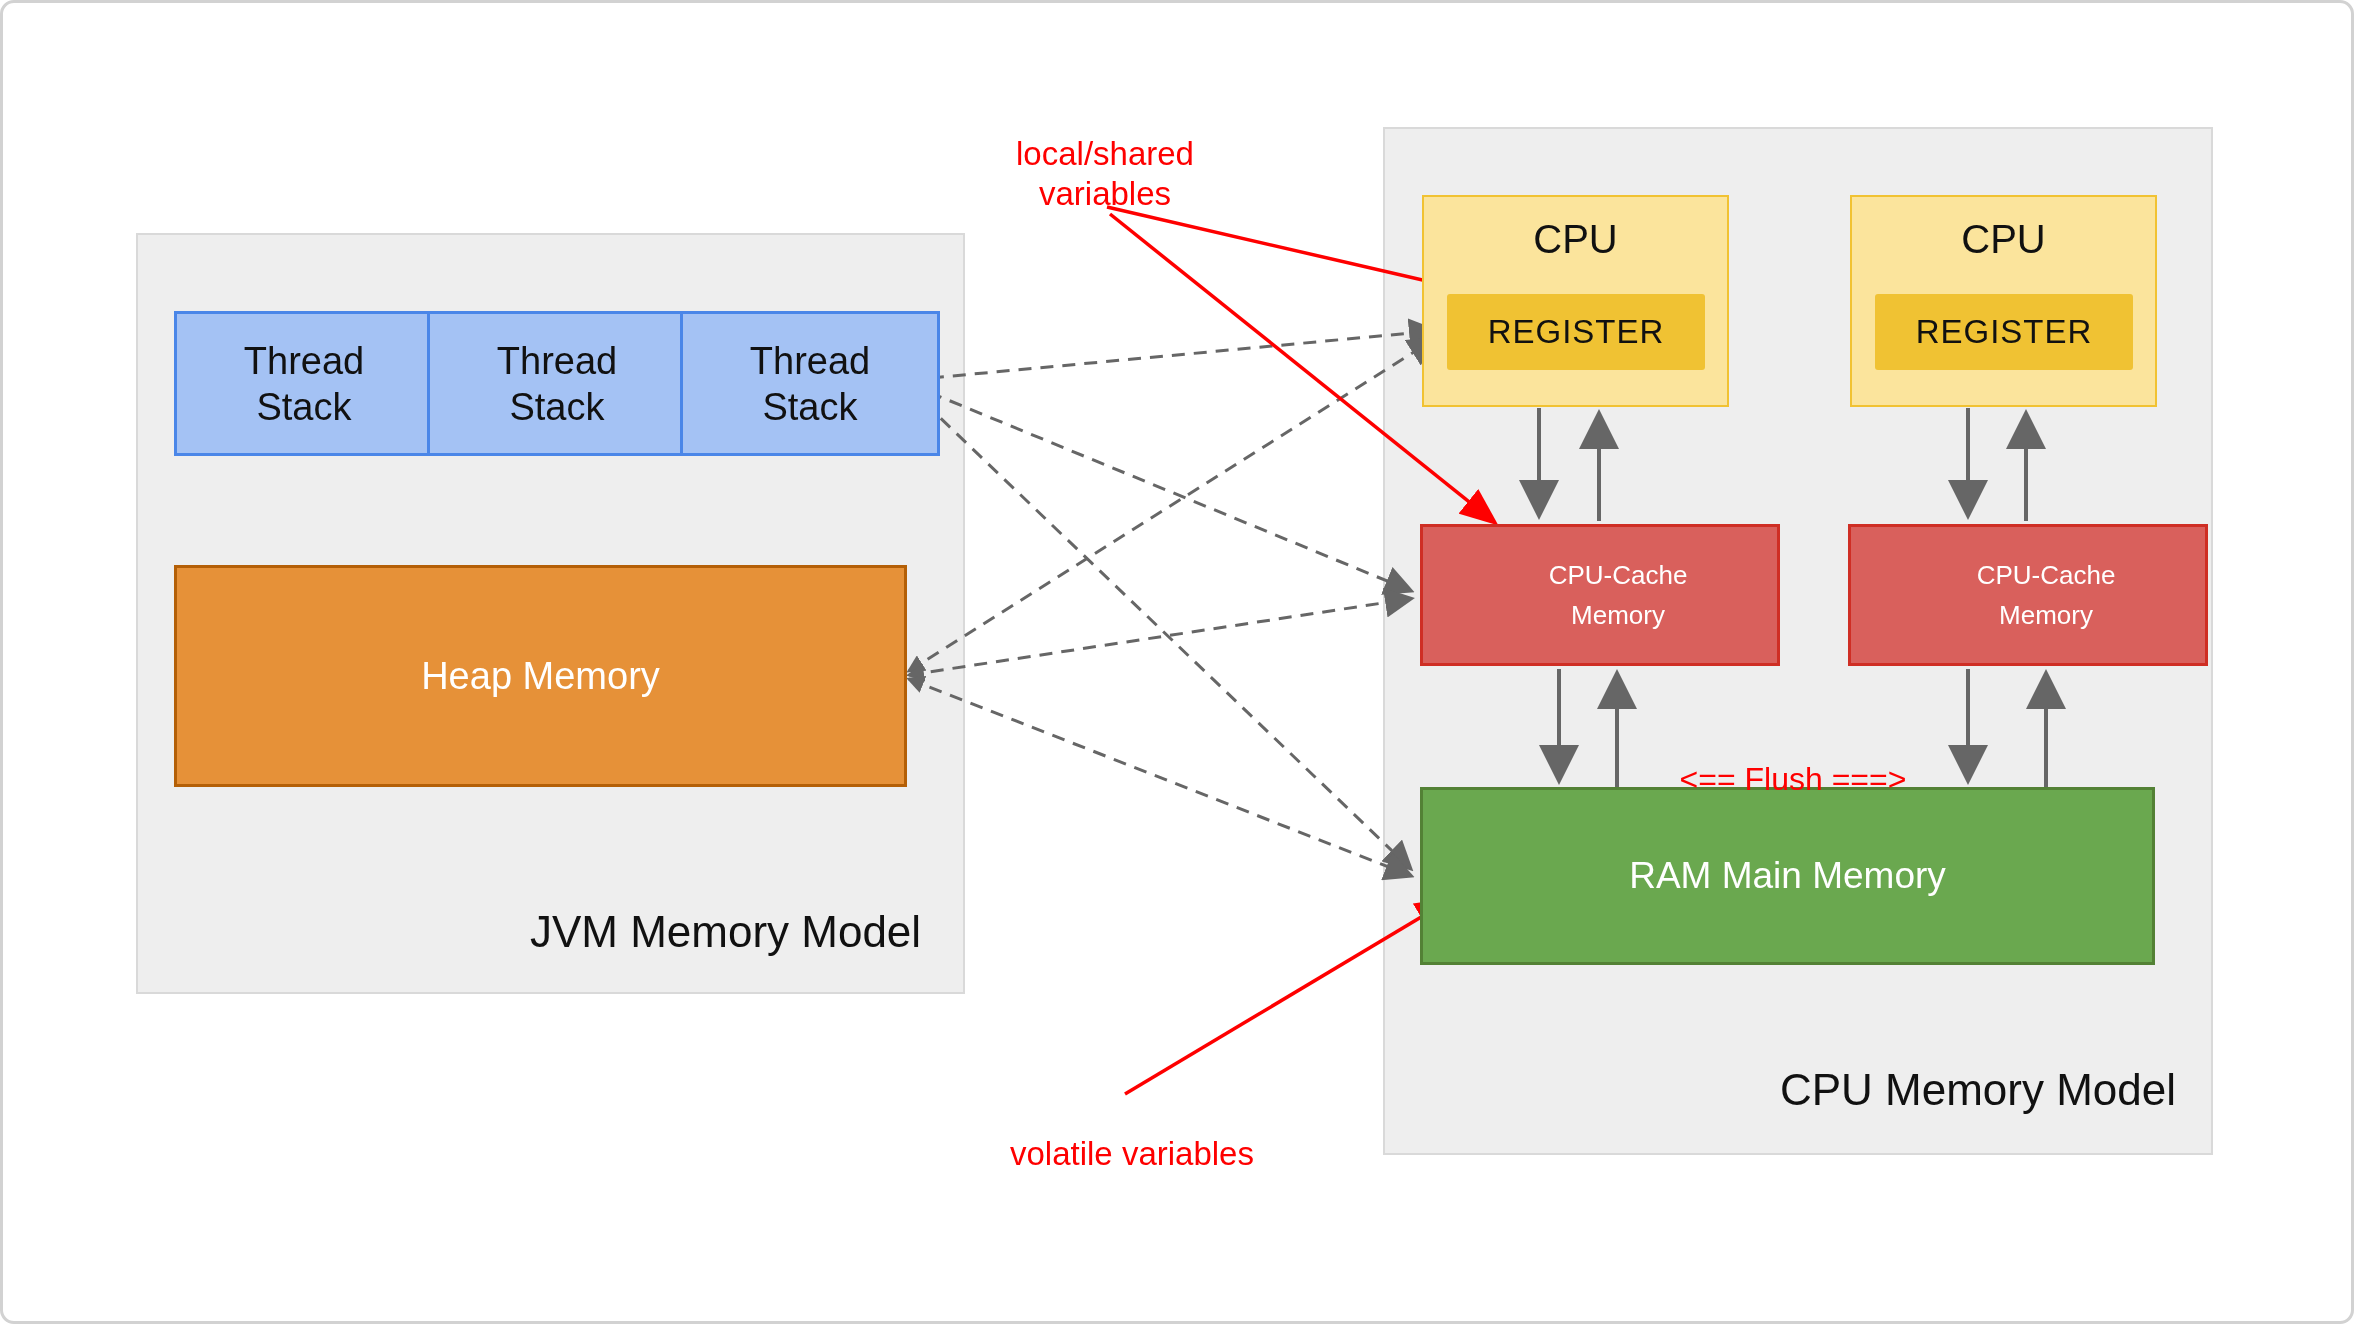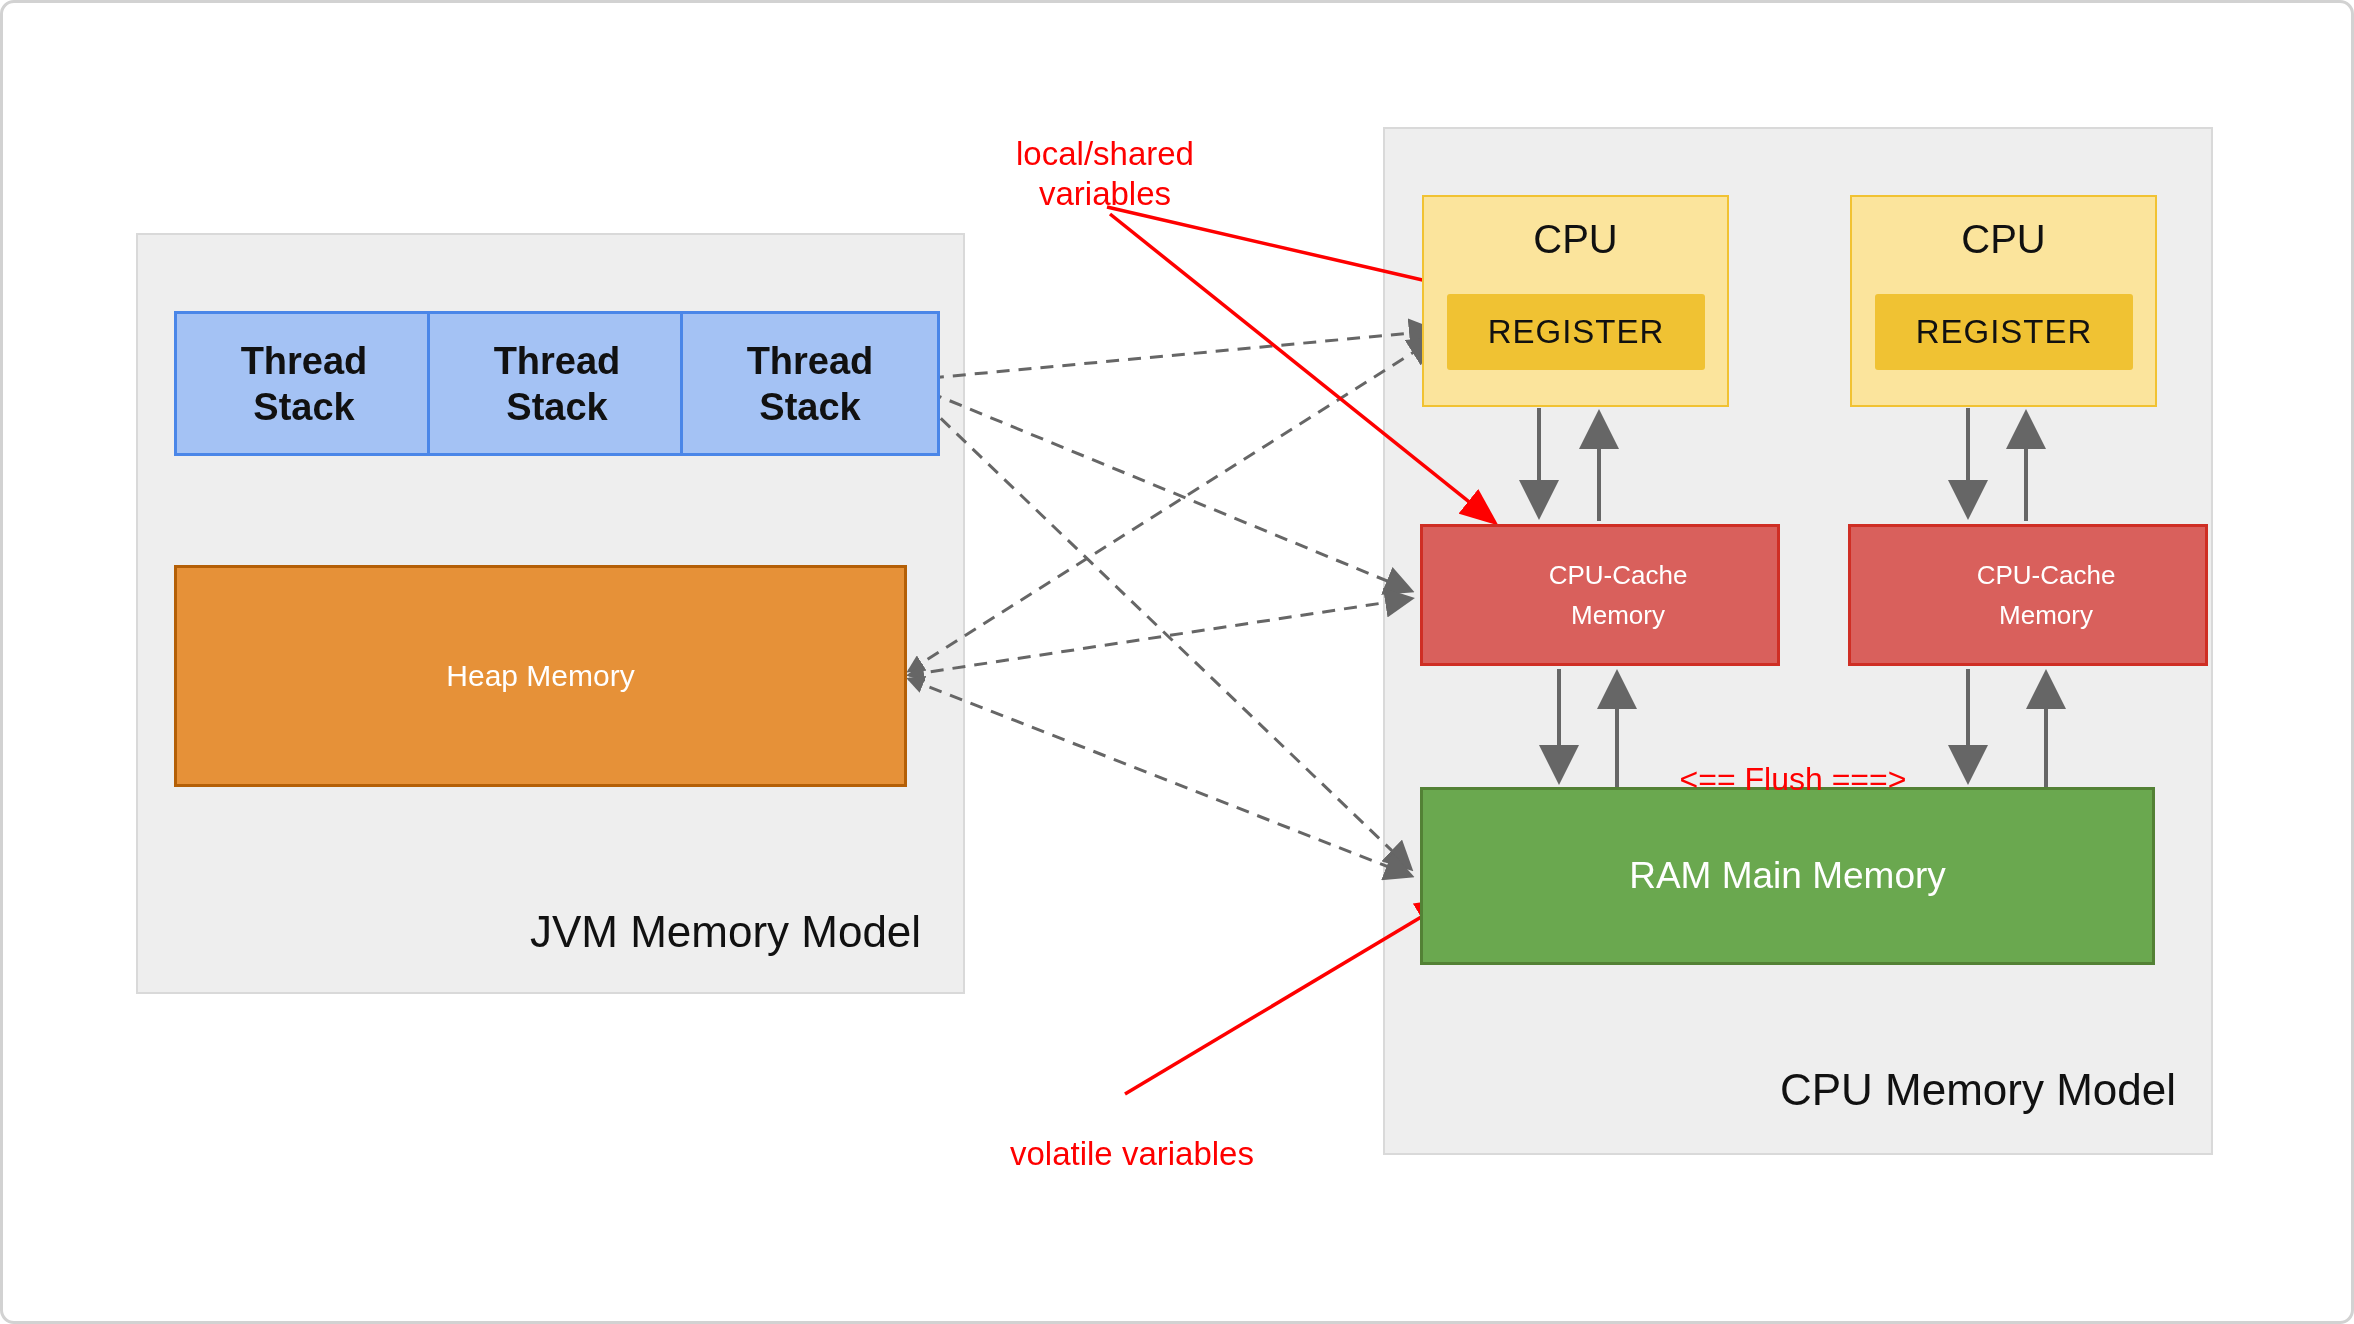--- a/index.html
+++ b/index.html
@@ -27,26 +27,26 @@
     border:2px solid var(--panel-border); box-sizing:border-box;
   }
   .panel-title{
     position:absolute; font-size:44px; color:var(--text-dark);
     text-align:center; white-space:nowrap;
   }
   .box{position:absolute; box-sizing:border-box; display:flex; align-items:center; justify-content:center; text-align:center;}
   .thread-stack{
     width:260px; height:145px; top:308px;
     background:var(--thread-fill); border:3px solid var(--thread-border);
-    font-size:38px; line-height:46px; color:var(--text-dark);font-weight:bold;
+    font-size:38px; line-height:46px; color:var(--text-dark);
   }
   .heap{
     left:171px; top:562px; width:733px; height:222px;
     background:var(--heap-fill); border:3px solid var(--heap-border);
-    font-size:30px; color:var(--text-light);
+    font-size:38px; color:var(--text-light);
   }
   .cpu-box{
     top:192px; width:307px; height:212px;
     background:var(--cpu-fill); border:2.5px solid var(--cpu-border);
     display:block;
   }
   .cpu-label{
     margin-top:20px; text-align:center; font-size:40px; color:var(--text-dark);
   }
   .register{

